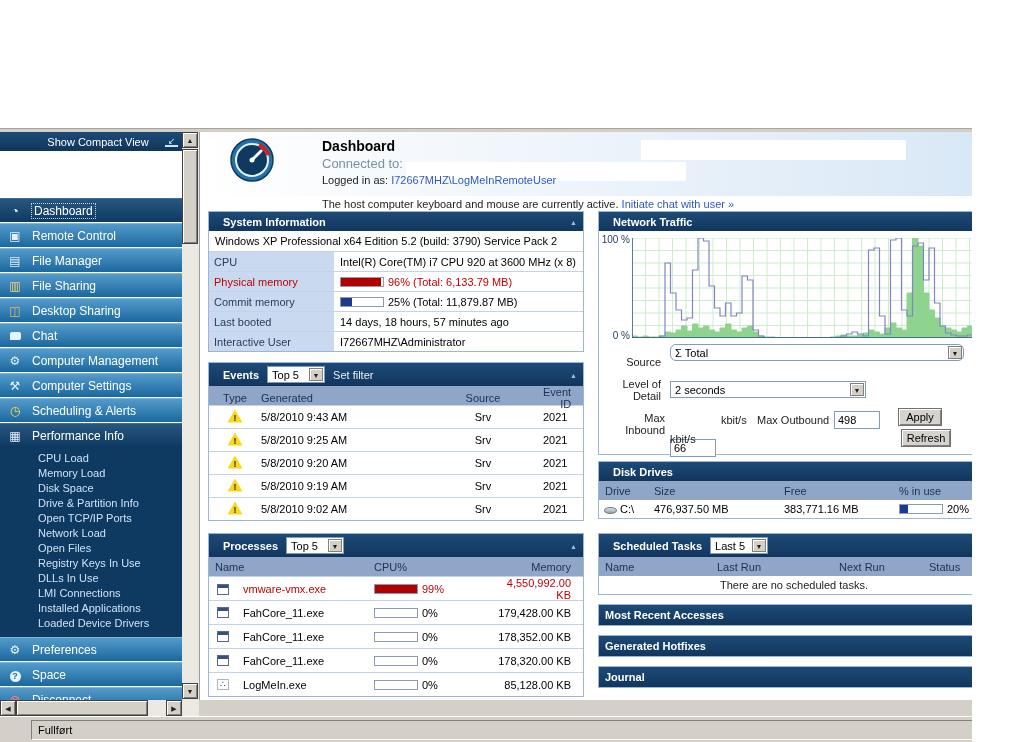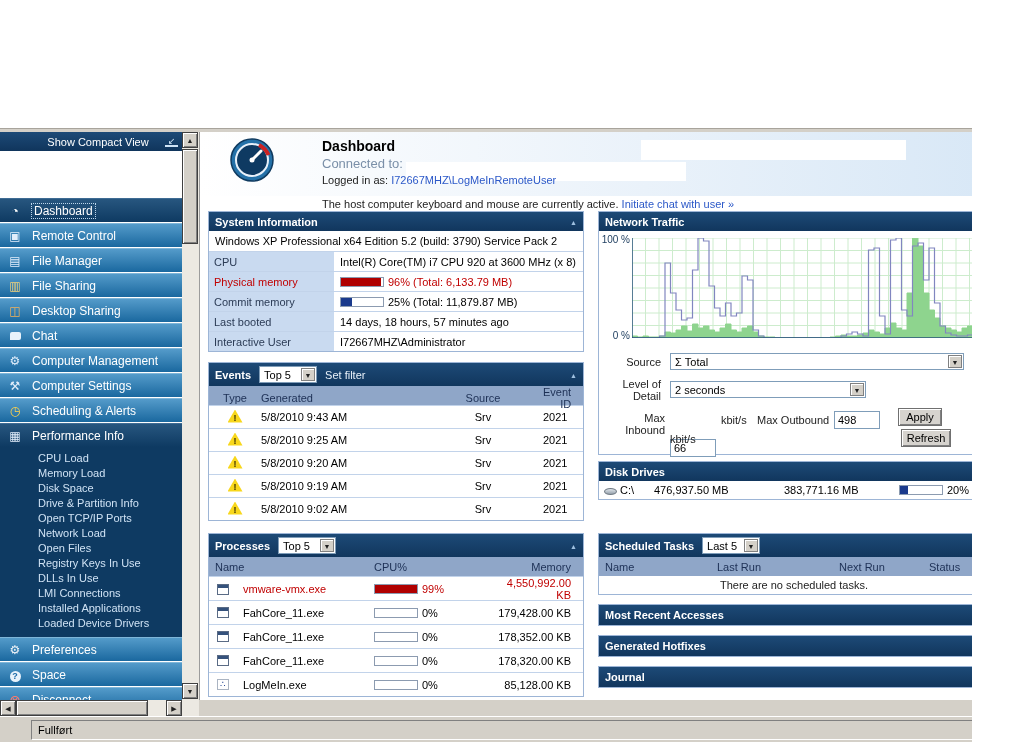--- a/index.html
+++ b/index.html
@@ -55,21 +55,21 @@
   .page-title { font-size:14px; font-weight:bold; color:#000; }
   .connected { font-size:13px; color:#7a8fa8; margin-top:2px; }
   .loggedin { font-size:11px; color:#222; margin-top:3px; }
   .loggedin .val { color:#2b58c8; }
   .status-line { position:absolute; left:122px; top:66px; font-size:11px; color:#222; }
   .link { color:#2b58c8; cursor:pointer; }
   .redact { position:absolute; background:#fff; }
 
   
   .panel { position:absolute; border:1px solid #9db5d6; background:#fff; }
-  .p-hdr { height:19px; background:linear-gradient(#1d4a77,#11365d); color:#fff; font-weight:bold; font-size:11px; display:flex; align-items:center; padding:0 6px; gap:8px; position:relative; }
+  .p-hdr { height:19px; background:linear-gradient(#1d4a77,#11365d); color:#fff; font-weight:bold; font-size:11px; display:flex; align-items:center; padding:0 14px; gap:8px; position:relative; }
   .p-hdr.tall { height:23px; }
   .p-arrow { position:absolute; right:6px; top:50%; transform:translateY(-50%); font-size:7px; color:#9fc0e0; cursor:pointer; }
   .p-arrow.up::before { content:"▲"; }
   .p-arrow.down::before { content:"▼"; }
   .setfilter { font-weight:normal; color:#e8f1fa; cursor:pointer; }
   .colhead { height:19px; background:#8fa6c8; color:#1d3055; display:grid; align-items:center; font-size:11px; }
   .dd { background:#fff; border:1px solid #7f9db9; height:17px; display:flex; align-items:center; cursor:pointer; position:relative; padding-left:4px; color:#000; font-weight:normal; }
   .dd .dd-btn { position:absolute; right:1px; top:1px; bottom:1px; width:14px; background:#d4d0c8; border:1px solid #808080; box-shadow:inset 1px 1px 0 #fff; font-size:7px; line-height:13px; text-align:center; color:#202020; }
   .dd .dd-btn::before { content:"▼"; }
 
@@ -459,21 +459,21 @@
             <line x1="0" y1="75" x2="352" y2="75" stroke="#cdeccd" stroke-width="1"></line>
             <line x1="0" y1="87.5" x2="352" y2="87.5" stroke="#cdeccd" stroke-width="1"></line>
             <line x1="0" y1="100" x2="352" y2="100" stroke="#cdeccd" stroke-width="1"></line>
             <path d="M0 100 0 98 L5.5 98 L5.5 99 L11 99 L11 98 L16.5 98 L16.5 99 L22 99 L22 99 L27.5 99 L27.5 98 L33 98 L33 94 L38.5 94 L38.5 95 L44 95 L44 92 L49.5 92 L49.5 88 L55 88 L55 93 L60.5 93 L60.5 86 L66 86 L66 90 L71.5 90 L71.5 88 L77 88 L77 92 L82.5 92 L82.5 94 L88 94 L88 90 L93.5 90 L93.5 86 L99 86 L99 92 L104.5 92 L104.5 94 L110 94 L110 90 L115.5 90 L115.5 88 L121 88 L121 94 L126.5 94 L126.5 98 L132 98 L132 99 L137.5 99 L137.5 99 L143 99 L143 100 L148.5 100 L148.5 100 L154 100 L154 100 L159.5 100 L159.5 100 L165 100 L165 100 L170.5 100 L170.5 100 L176 100 L176 100 L181.5 100 L181.5 100 L187 100 L187 100 L192.5 100 L192.5 100 L198 100 L198 99 L203.5 99 L203.5 98 L209 98 L209 97 L214.5 97 L214.5 98 L220 98 L220 98 L225.5 98 L225.5 97 L231 97 L231 95 L236.5 95 L236.5 92 L242 92 L242 94 L247.5 94 L247.5 96 L253 96 L253 90 L258.5 90 L258.5 85 L264 85 L264 90 L269.5 90 L269.5 92 L275 92 L275 55 L280.5 55 L280.5 0 L286 0 L286 8 L291.5 8 L291.5 55 L297 55 L297 72 L302.5 72 L302.5 80 L308 80 L308 88 L313.5 88 L313.5 90 L319 90 L319 92 L324.5 92 L324.5 94 L330 94 L330 90 L335.5 90 L335.5 88 L341 88 L341 92 L346.5 92 L346.5 86 L352 86 L352 100 Z" fill="#8ed48e" stroke="#8ed48e"></path>
             <path d="M0 100 L5.5 100 L5.5 100 L11 100 L11 100 L16.5 100 L16.5 100 L22 100 L22 100 L27.5 100 L27.5 98 L33 98 L33 25 L38.5 25 L38.5 55 L44 55 L44 72 L49.5 72 L49.5 82 L55 82 L55 80 L60.5 80 L60.5 32 L66 32 L66 0 L71.5 0 L71.5 3 L77 3 L77 48 L82.5 48 L82.5 70 L88 70 L88 78 L93.5 78 L93.5 65 L99 65 L99 78 L104.5 78 L104.5 75 L110 75 L110 38 L115.5 38 L115.5 42.00000000000001 L121 42.00000000000001 L121 92 L126.5 92 L126.5 98 L132 98 L132 100 L137.5 100 L137.5 100 L143 100 L143 100 L148.5 100 L148.5 100 L154 100 L154 100 L159.5 100 L159.5 100 L165 100 L165 100 L170.5 100 L170.5 100 L176 100 L176 100 L181.5 100 L181.5 100 L187 100 L187 100 L192.5 100 L192.5 100 L198 100 L198 100 L203.5 100 L203.5 100 L209 100 L209 98 L214.5 98 L214.5 96 L220 96 L220 94 L225.5 94 L225.5 96 L231 96 L231 98 L236.5 98 L236.5 12 L242 12 L242 10 L247.5 10 L247.5 78 L253 78 L253 96 L258.5 96 L258.5 2 L264 2 L264 0 L269.5 0 L269.5 72 L275 72 L275 78 L280.5 78 L280.5 8 L286 8 L286 5 L291.5 5 L291.5 42.00000000000001 L297 42.00000000000001 L297 10 L302.5 10 L302.5 65 L308 65 L308 88 L313.5 88 L313.5 95 L319 95 L319 97 L324.5 97 L324.5 98 L330 98 L330 98 L335.5 98 L335.5 97 L341 97 L341 96 L346.5 96 L346.5 98 L352 98" fill="none" stroke="#8186c0" stroke-width="1.2"></path>
             <line x1="0" y1="0" x2="0" y2="100" stroke="#27537a" stroke-width="1.5"></line>
             <line x1="0" y1="100" x2="352" y2="100" stroke="#27537a" stroke-width="1.5"></line>
           </svg></div>
 
       <div class="nt-label" style="left:6px;top:144px;width:56px;">Source</div>
-      <div class="dd" style="position:absolute;left:71px;top:141px;width:294px;">
+      <div class="dd" style="position:absolute;left:71px;top:132px;width:294px;border-radius:6px;">
         <span>Σ Total</span>
         <span class="dd-btn"></span>
       </div>
 
       <div class="nt-label" style="left:14px;top:166px;width:48px;">Level of Detail</div>
       <div class="dd" style="position:absolute;left:71px;top:169px;width:196px;">
         <span>2 seconds</span>
         <span class="dd-btn"></span>
       </div>
 
@@ -485,20 +485,26 @@
       <div class="nt-label" style="left:71px;top:221px;text-align:left;">kbit/s</div>
 
       <button class="btn" style="left:299px;top:196px;width:44px;">Apply</button>
       <button class="btn" style="left:302px;top:217px;width:50px;">Refresh</button>
     </div>
 
     <div class="panel" style="left:398px;top:329px;width:392px;">
       <div class="p-hdr">
         <span>Disk Drives</span>
         <span class="p-arrow up"></span>
+      </div>
+      <div class="colhead dk-grid">
+        <span style="padding-left:6px;">Drive</span>
+        <span>Size</span>
+        <span>Free</span>
+        <span>% in use</span>
       </div>
       <div class="dk-row">
         <span><span class="disk-icon"></span><span>C:\</span></span>
         <span>476,937.50 MB</span>
         <span>383,771.16 MB</span>
         <span style="display:flex;align-items:center;gap:4px;">
             <span class="bar">
               <i style="width: 20%;"></i>
             </span>
             <span>20%</span>

